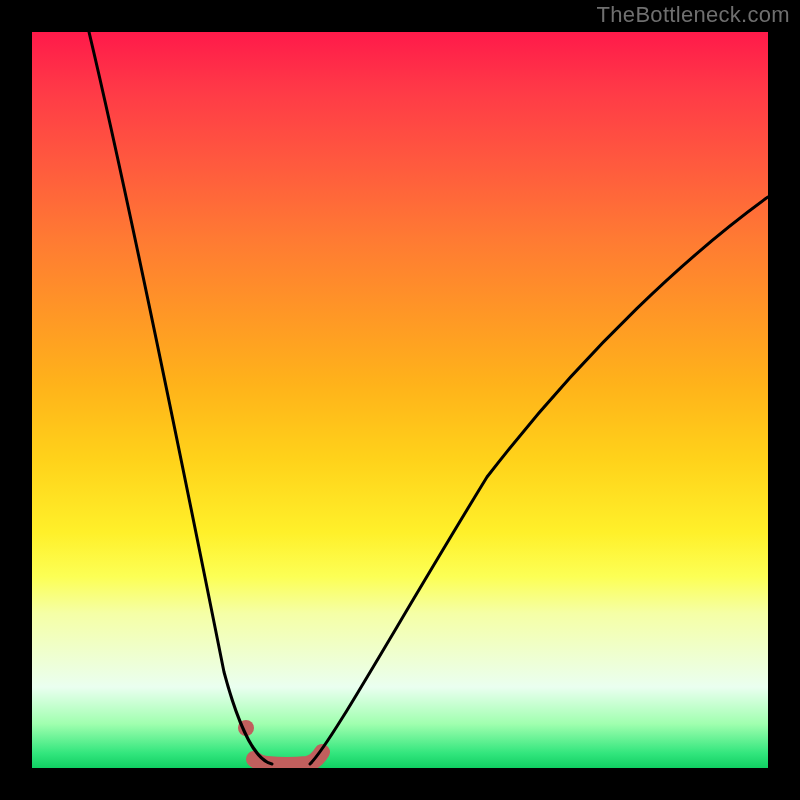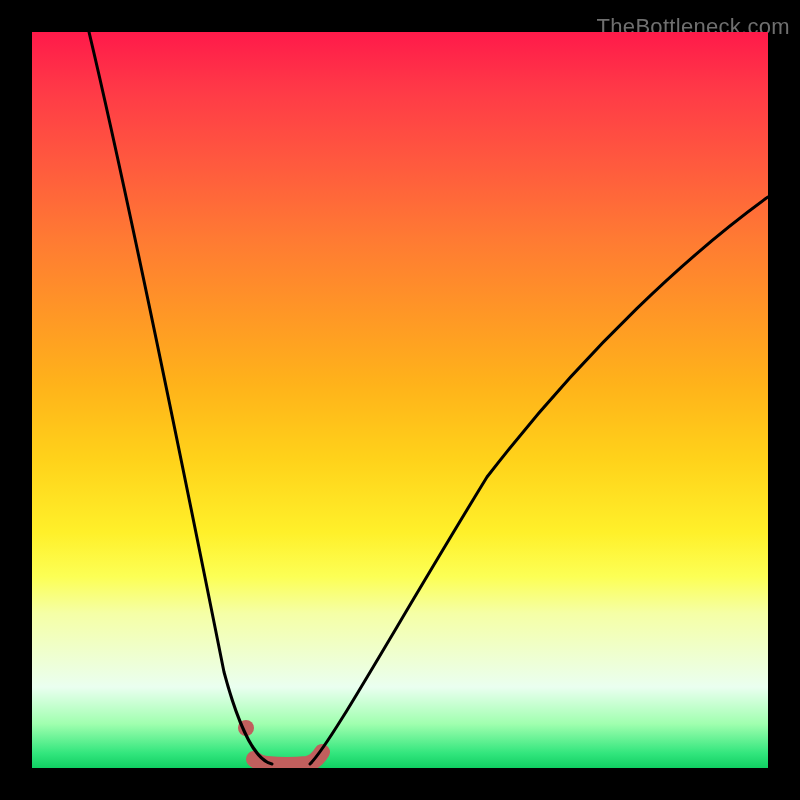--- a/index.html
+++ b/index.html
@@ -46,21 +46,20 @@
     );
   }
   .watermark {
     position: absolute;
     top: 2px;
     right: 10px;
     color: #6f6f6f;
     font-size: 22px;
     letter-spacing: 0.3px;
     user-select: none;
-    margin-top: 12px;
   }
   svg.curves {
     position: absolute;
     inset: 0;
   }
 </style>
 </head>
 <body>
 
 <div class="frame">

